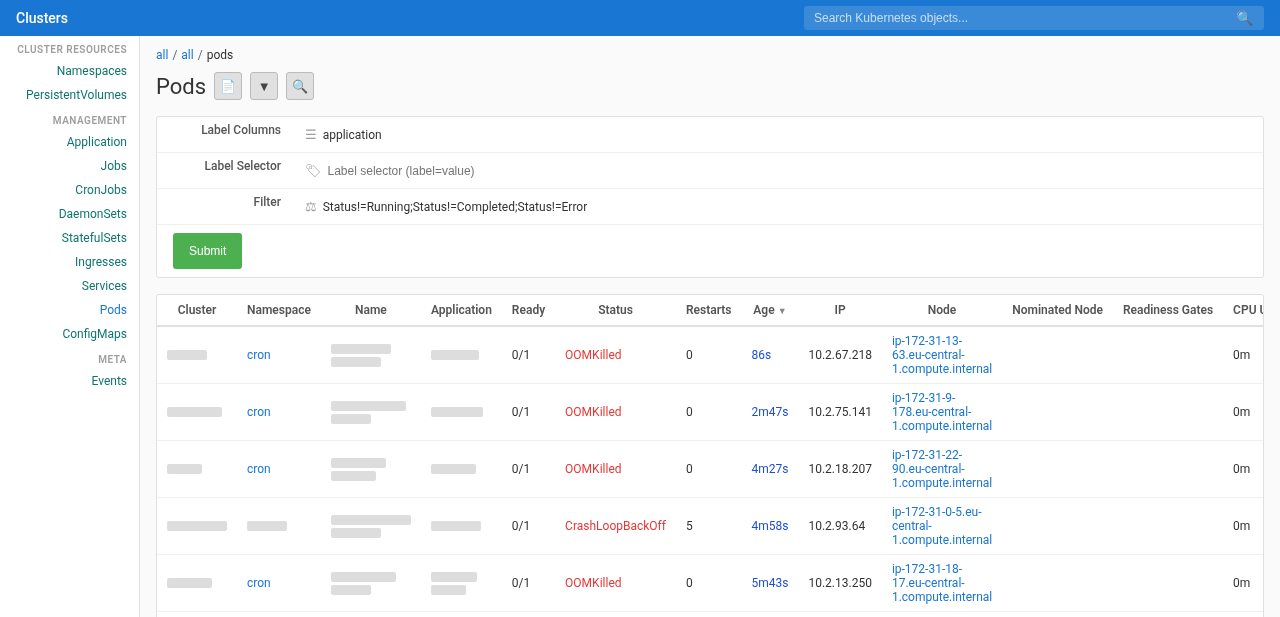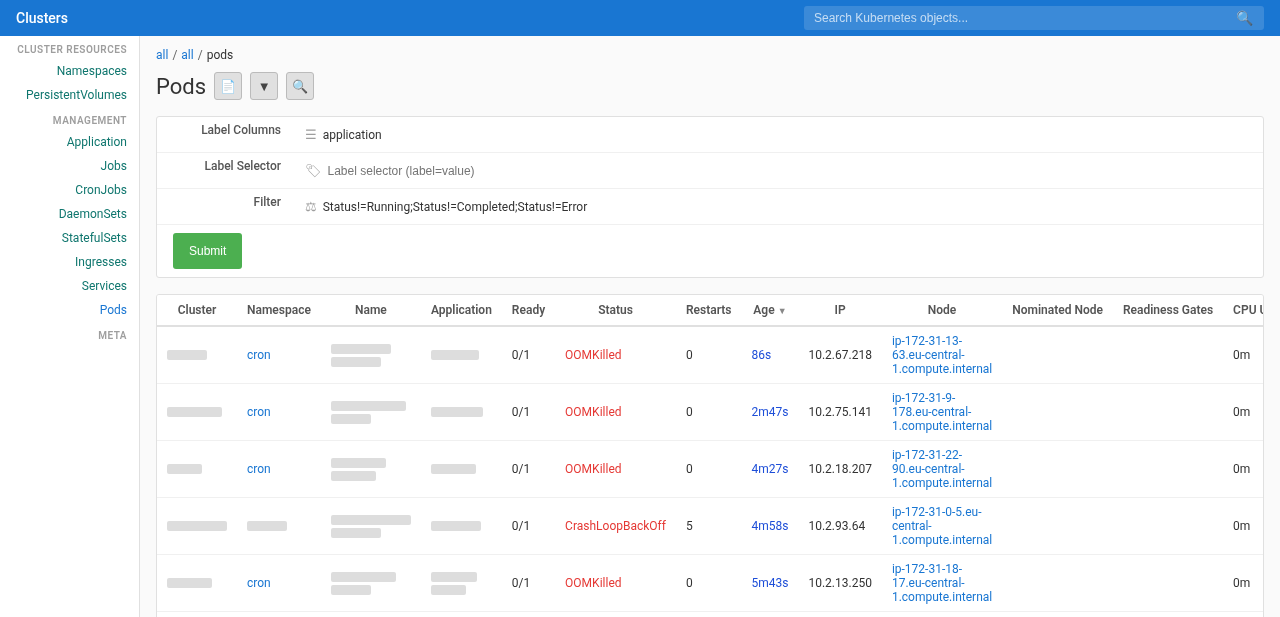--- a/index.html
+++ b/index.html
@@ -240,22 +240,24 @@
     <div class="sidebar-section-title">MANAGEMENT</div>
     <div class="sidebar-item">Application</div>
     <div class="sidebar-item">Jobs</div>
     <div class="sidebar-item">CronJobs</div>
     <div class="sidebar-item">DaemonSets</div>
     <div class="sidebar-item">StatefulSets</div>
 
     <div class="sidebar-item">Ingresses</div>
     <div class="sidebar-item">Services</div>
     <div class="sidebar-item active">Pods</div>
+    <div class="sidebar-item">ConfigMaps</div>
 
     <div class="sidebar-section-title">META</div>
+    <div class="sidebar-item">Events</div>
   </nav>
 
   <div class="content">
 
     <div class="breadcrumb">
       <a>all</a>
       <span>/</span>
       <a>all</a>
       <span>/</span>
       <span class="current">pods</span>

